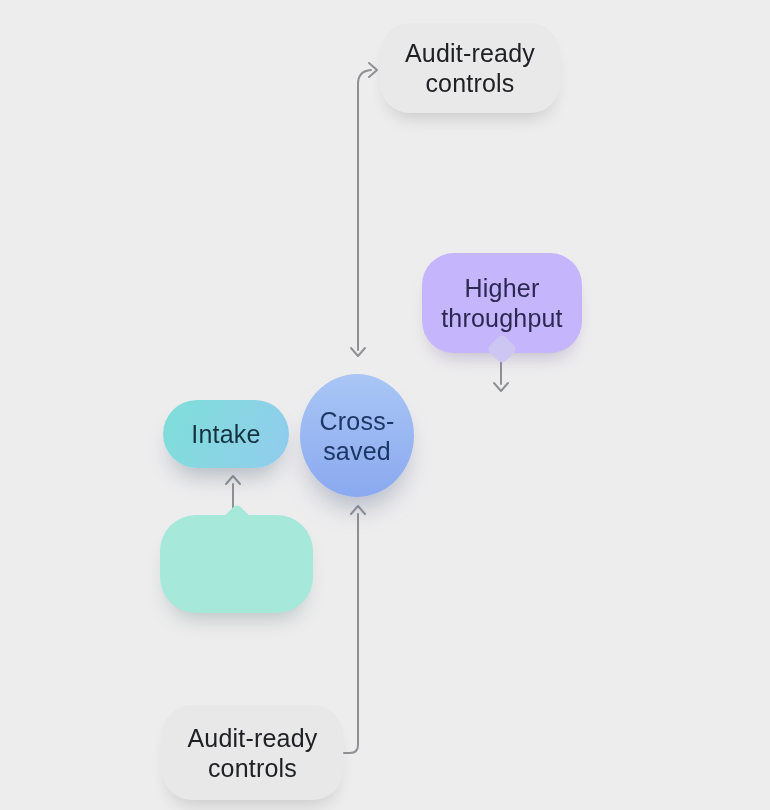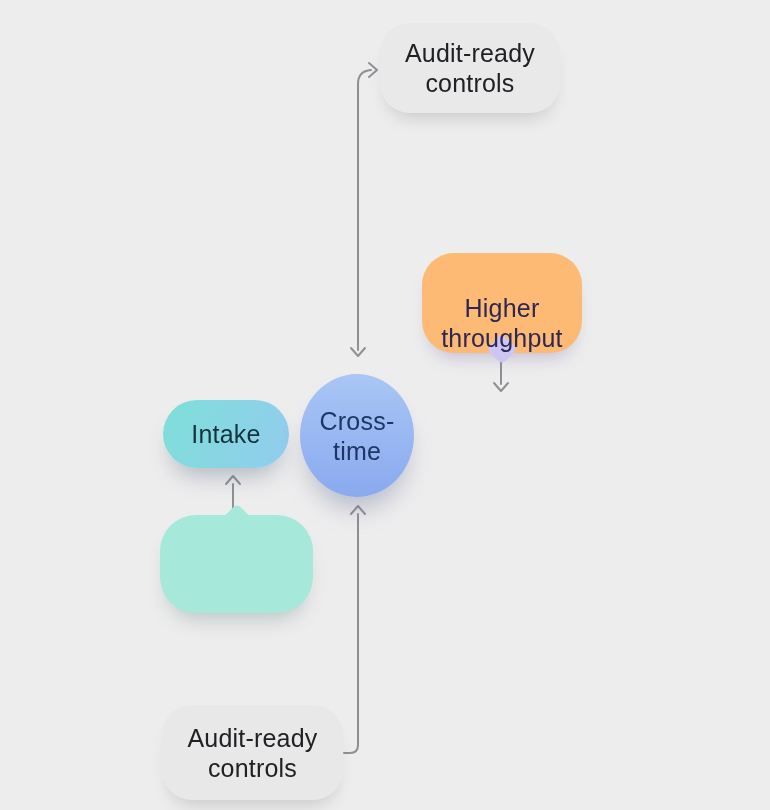--- a/index.html
+++ b/index.html
@@ -124,31 +124,31 @@
     <path d="M 351 514 L 358 506 L 365 514"></path>
   </svg>
 
 
   <div class="node node-verify" style="background: linear-gradient(115deg, rgb(126, 223, 216), rgb(146, 204, 238)); color: rgb(20, 51, 63);">
     <span class="label">Intake</span>
   </div>
 
   <div class="node node-cross-check" style="background: linear-gradient(rgb(169, 198, 245), rgb(138, 169, 239)); color: rgb(28, 55, 102);">
     <span class="label">Cross-
-time</span>
+saved</span>
   </div>
 
 
 
   <div class="callout callout-audit-top" style="background: rgb(233, 233, 234); color: rgb(32, 33, 36);">
     <span class="label">Audit-ready
 controls</span>
   </div>
 
-  <div class="callout callout-higher-throughput" style="background: #fdba74; color: rgb(44, 40, 83); align-items: flex-end;">
+  <div class="callout callout-higher-throughput" style="background: #c4b5fd; color: rgb(44, 40, 83);">
     <span class="tail tail-bottom" style="background: rgb(205, 198, 242);"></span>
     <span class="label">Higher
 throughput</span>
   </div>
 
   <div class="callout callout-time-saved" style="background: rgb(166, 232, 217); color: rgb(15, 60, 56);">
     <span class="tail tail-top" style="background: rgb(166, 232, 217);"></span>
   </div>
 
   <div class="callout callout-audit-bottom" style="background: rgb(232, 232, 233); color: rgb(32, 33, 36);">

